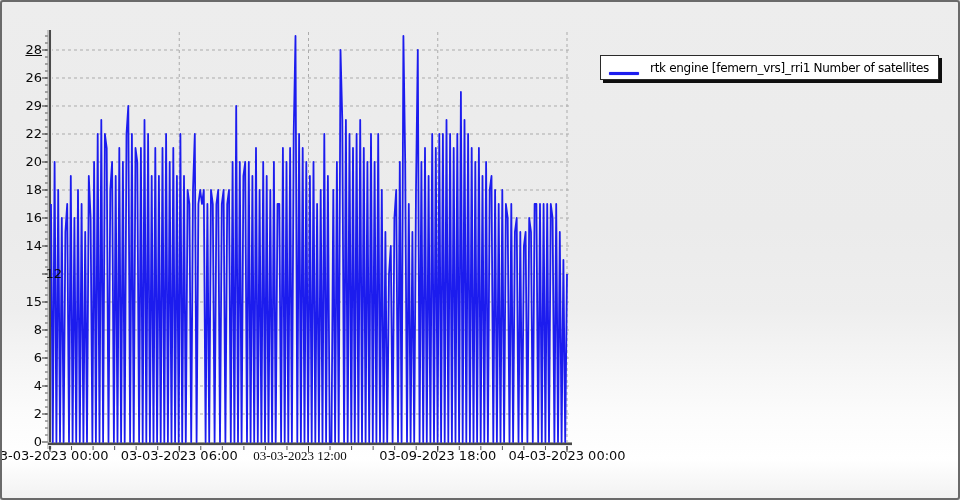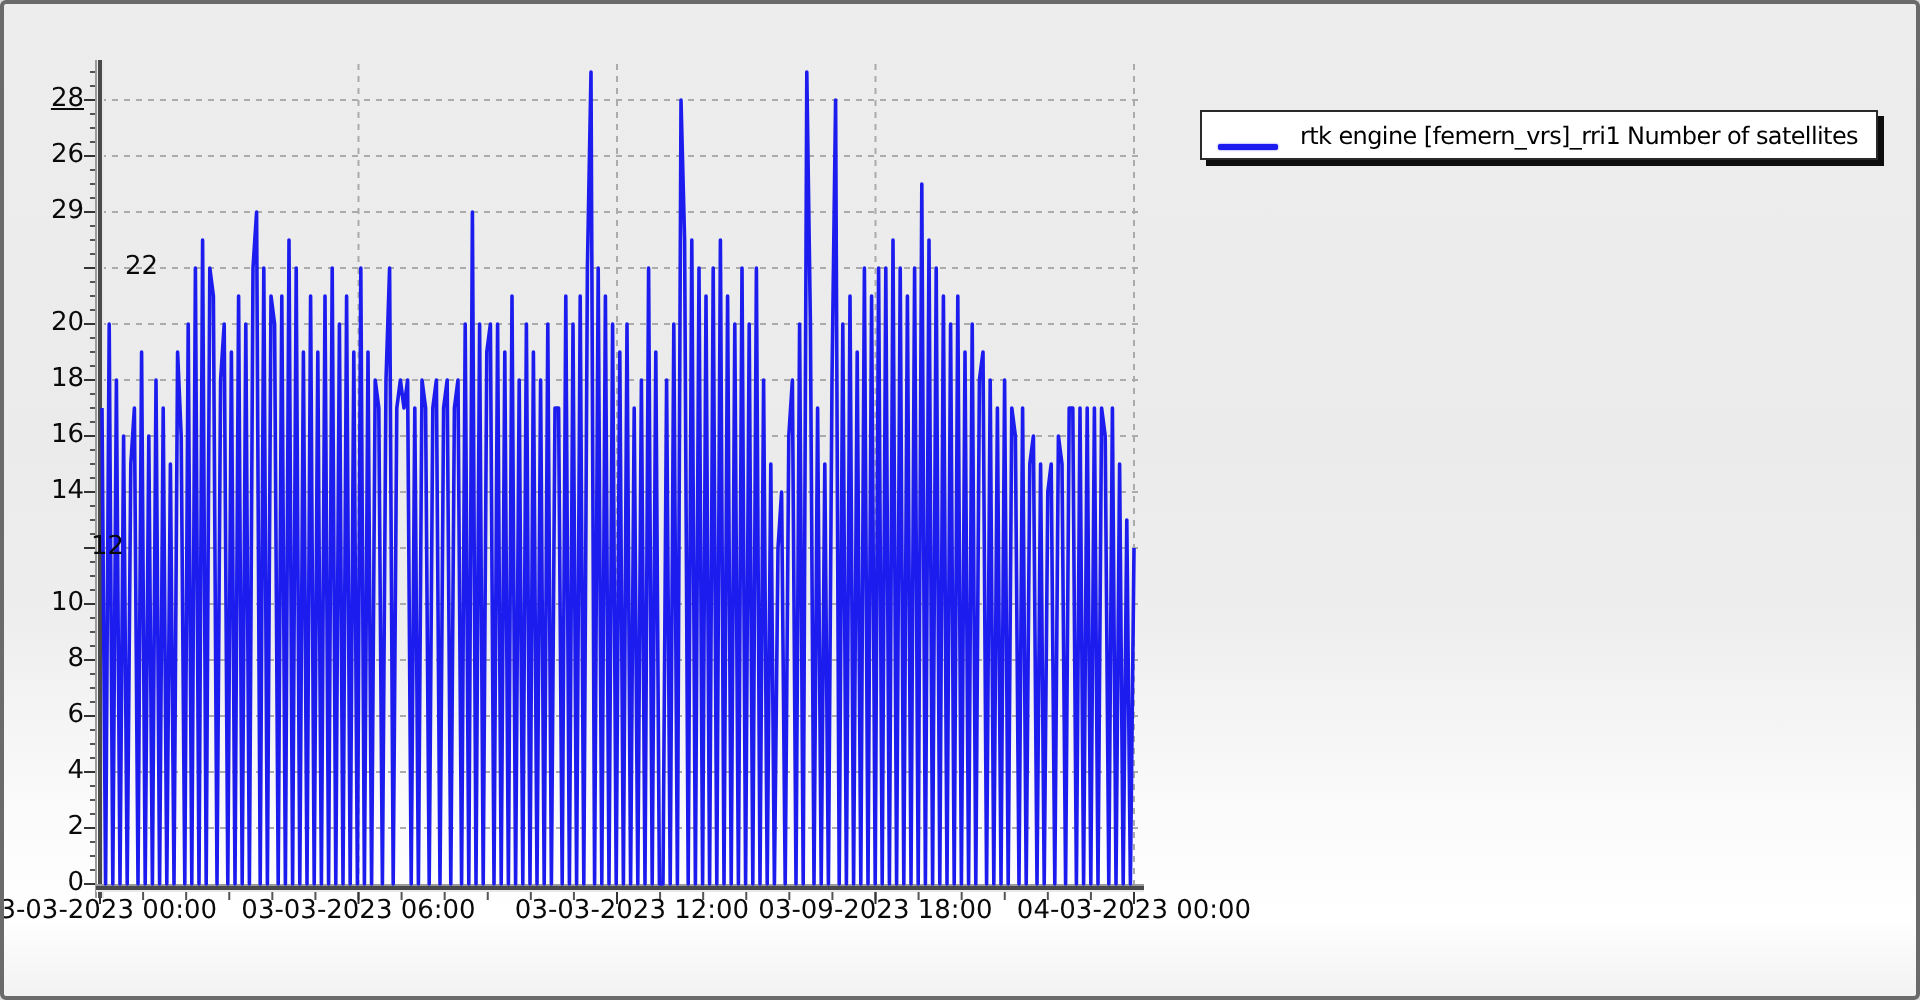--- a/index.html
+++ b/index.html
@@ -178,35 +178,35 @@
       <line x1="46" y1="443.5" x2="570" y2="443.5" stroke="#e9e9e9" stroke-width="1"></line>
       <polyline points="49.0,202.0 50.8,440.0 52.6,160.0 54.4,440.0 56.2,188.0 58.0,440.0 59.8,216.0 61.6,440.0 63.4,230.0 65.2,202.0 67.0,440.0 68.8,174.0 70.6,440.0 72.4,216.0 74.2,440.0 76.0,188.0 77.8,440.0 79.6,202.0 81.4,440.0 83.2,230.0 85.0,440.0 86.8,174.0 88.6,216.0 90.4,440.0 92.1,160.0 93.9,440.0 95.7,132.0 97.5,440.0 99.3,118.0 101.1,440.0 102.9,132.0 104.7,146.0 106.5,440.0 108.3,188.0 110.1,160.0 111.9,440.0 113.7,174.0 115.5,440.0 117.3,146.0 119.1,440.0 120.9,160.0 122.7,440.0 124.5,132.0 126.3,104.0 128.1,440.0 129.9,132.0 131.7,440.0 133.5,146.0 135.3,160.0 137.1,440.0 138.9,146.0 140.7,440.0 142.5,118.0 144.3,440.0 146.1,132.0 147.9,440.0 149.7,174.0 151.5,440.0 153.3,146.0 155.1,440.0 156.9,174.0 158.7,440.0 160.5,146.0 162.3,440.0 164.1,132.0 165.9,440.0 167.7,160.0 169.5,440.0 171.3,146.0 173.1,440.0 174.9,174.0 176.7,440.0 178.4,132.0 180.2,440.0 182.0,174.0 183.8,440.0 185.6,188.0 187.4,202.0 189.2,440.0 191.0,188.0 192.8,132.0 194.6,440.0 196.4,202.0 198.2,188.0 200.0,202.0 201.8,188.0 203.6,440.0 205.4,202.0 207.2,440.0 209.0,188.0 210.8,202.0 212.6,440.0 214.4,202.0 216.2,188.0 218.0,440.0 219.8,202.0 221.6,188.0 223.4,440.0 225.2,202.0 227.0,188.0 228.8,440.0 230.6,160.0 232.4,440.0 234.2,104.0 236.0,440.0 237.8,160.0 239.6,440.0 241.4,174.0 243.2,160.0 245.0,440.0 246.8,160.0 248.6,440.0 250.4,174.0 252.2,440.0 254.0,146.0 255.8,440.0 257.6,188.0 259.4,440.0 261.2,160.0 263.0,440.0 264.7,174.0 266.5,440.0 268.3,188.0 270.1,440.0 271.9,160.0 273.7,440.0 275.5,202.0 277.3,202.0 279.1,440.0 280.9,146.0 282.7,440.0 284.5,160.0 286.3,440.0 288.1,146.0 289.9,440.0 291.7,132.0 293.5,34.0 295.3,440.0 297.1,132.0 298.9,440.0 300.7,146.0 302.5,440.0 304.3,160.0 306.1,440.0 307.9,174.0 309.7,440.0 311.5,160.0 313.3,440.0 315.1,202.0 316.9,440.0 318.7,188.0 320.5,440.0 322.3,132.0 324.1,440.0 325.9,174.0 327.7,440.0 329.5,440.0 331.3,188.0 333.1,440.0 334.9,160.0 336.7,440.0 338.5,48.0 340.3,118.0 342.1,440.0 343.9,118.0 345.7,440.0 347.5,132.0 349.3,440.0 351.0,146.0 352.8,440.0 354.6,132.0 356.4,440.0 358.2,118.0 360.0,440.0 361.8,146.0 363.6,440.0 365.4,160.0 367.2,440.0 369.0,132.0 370.8,440.0 372.6,160.0 374.4,440.0 376.2,132.0 378.0,440.0 379.8,188.0 381.6,440.0 383.4,230.0 385.2,440.0 387.0,272.0 388.8,244.0 390.6,440.0 392.4,216.0 394.2,188.0 396.0,440.0 397.8,160.0 399.6,440.0 401.4,34.0 403.2,160.0 405.0,440.0 406.8,202.0 408.6,440.0 410.4,230.0 412.2,440.0 414.0,188.0 415.8,48.0 417.6,440.0 419.4,160.0 421.2,440.0 423.0,146.0 424.8,440.0 426.6,174.0 428.4,440.0 430.2,132.0 432.0,440.0 433.8,146.0 435.6,440.0 437.3,132.0 439.1,440.0 440.9,132.0 442.7,440.0 444.5,118.0 446.3,440.0 448.1,132.0 449.9,440.0 451.7,146.0 453.5,440.0 455.3,132.0 457.1,440.0 458.9,90.0 460.7,440.0 462.5,118.0 464.3,440.0 466.1,132.0 467.9,440.0 469.7,146.0 471.5,440.0 473.3,160.0 475.1,440.0 476.9,146.0 478.7,440.0 480.5,174.0 482.3,440.0 484.1,160.0 485.9,440.0 487.7,188.0 489.5,174.0 491.3,440.0 493.1,188.0 494.9,440.0 496.7,202.0 498.5,440.0 500.3,188.0 502.1,440.0 503.9,202.0 505.7,216.0 507.5,440.0 509.3,202.0 511.1,440.0 512.9,230.0 514.7,216.0 516.5,440.0 518.3,230.0 520.1,440.0 521.9,244.0 523.6,230.0 525.4,440.0 527.2,216.0 529.0,230.0 530.8,440.0 532.6,202.0 534.4,202.0 536.2,440.0 538.0,202.0 539.8,440.0 541.6,202.0 543.4,440.0 545.2,202.0 547.0,440.0 548.8,202.0 550.6,216.0 552.4,440.0 554.2,202.0 556.0,440.0 557.8,230.0 559.6,440.0 561.4,258.0 563.2,440.0 565.0,272.0" fill="none" stroke="#1c1cee" stroke-width="1.8" stroke-linejoin="round"></polyline>
     </svg>
 
   <div id="ylabels">
       <div class="ylab" style="left: 0px; top: 432px;">0</div>
       <div class="ylab" style="left: 0px; top: 404px;">2</div>
       <div class="ylab" style="left: 0px; top: 376px;">4</div>
       <div class="ylab" style="left: 0px; top: 348px;">6</div>
       <div class="ylab" style="left: 0px; top: 320px;">8</div>
-      <div class="ylab" style="left: 0px; top: 292px;">10</div>
+      <div class="ylab" style="left: 0px; top: 292px;">15</div>
       <div class="ylab" style="left: 0px; top: 264px; padding-left: 20px;">12</div>
       <div class="ylab" style="left: 0px; top: 236px;">14</div>
       <div class="ylab" style="left: 0px; top: 208px;">16</div>
       <div class="ylab" style="left: 0px; top: 180px;">18</div>
       <div class="ylab" style="left: 0px; top: 152px;">20</div>
-      <div class="ylab" style="left: 0px; top: 124px; padding-left: 37px;">22</div>
+      <div class="ylab" style="left: 0px; top: 124px;">22</div>
       <div class="ylab" style="left: 0px; top: 96px;">29</div>
       <div class="ylab" style="left: 0px; top: 68px;">26</div>
       <div class="ylab" style="left: 0px; top: 40px; text-decoration: underline;">28</div>
     </div>
   <div id="xlabels">
       <div class="xlab" style="left: -18px; top: 446px;">03-03-2023 00:00</div>
       <div class="xlab" style="left: 111.25px; top: 446px;">03-03-2023 06:00</div>
-      <div class="xlab" style="left: 248px; top: 446px;">03-03-2023 12:00</div>
+      <div class="xlab" style="left: 232px; top: 446px; font-family: Liberation Serif, serif;">03-03-2023 12:00</div>
       <div class="xlab" style="left: 369.75px; top: 446px;">03-09-2023 18:00</div>
       <div class="xlab" style="left: 499px; top: 446px;">04-03-2023 00:00</div>
     </div>
 
 
   <div class="legend">
     <span class="legend-line" style="background: rgb(28, 28, 238);"></span>
     <span class="legend-text">rtk engine [femern_vrs]_rri1 Number of satellites</span>
   </div>
 

